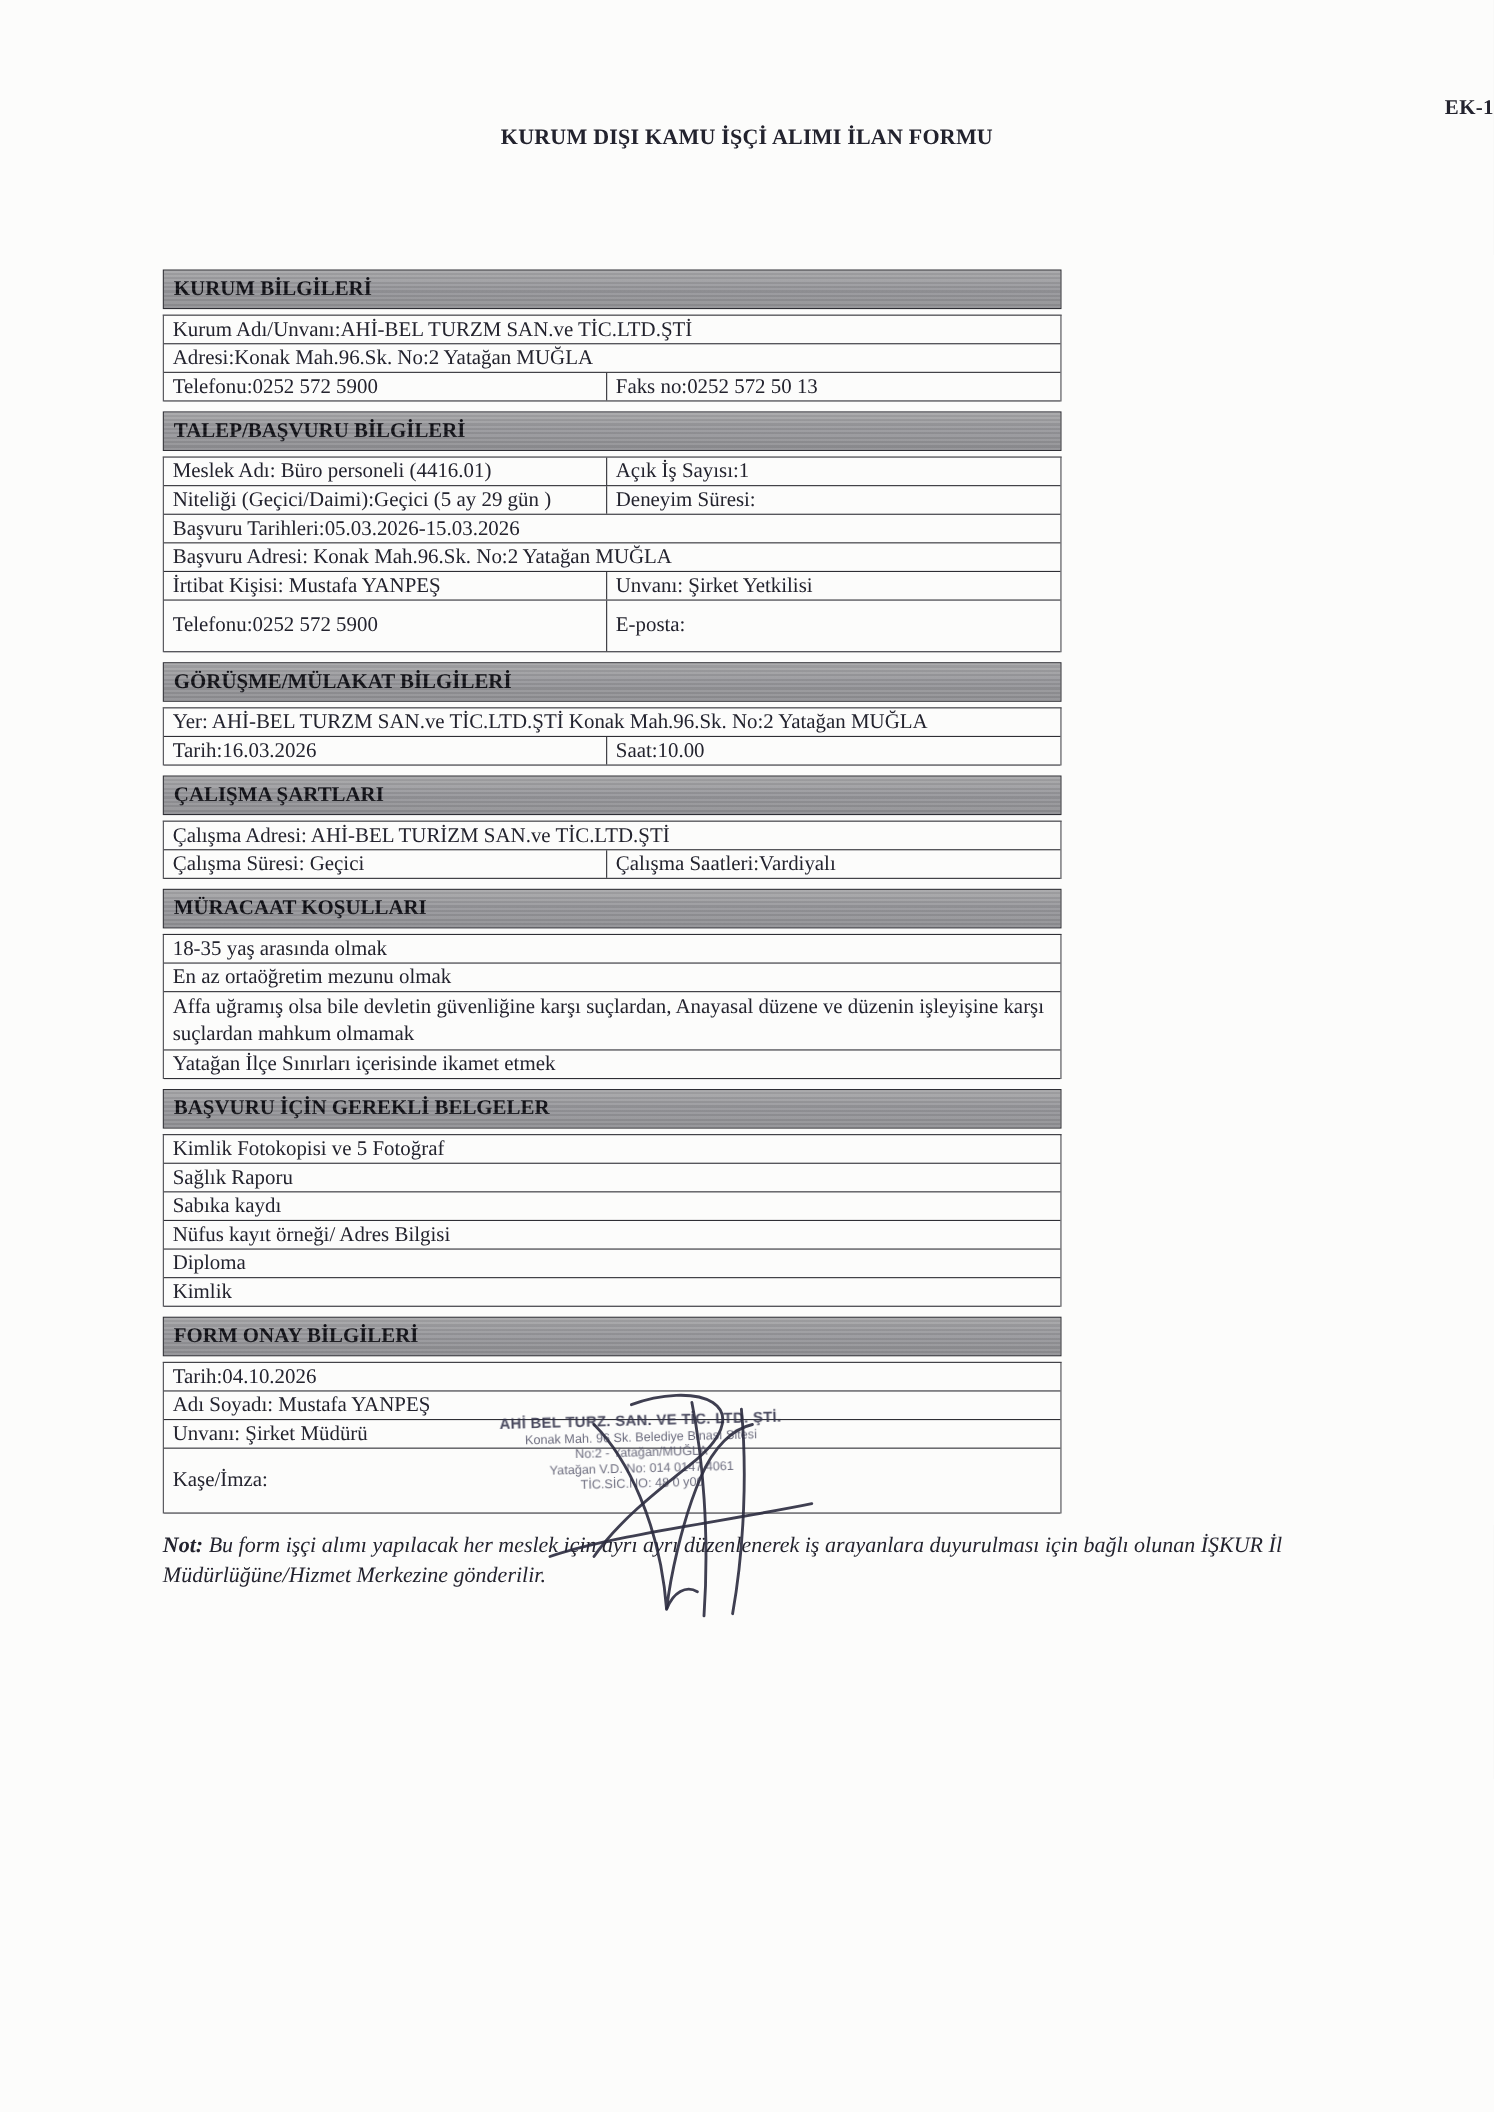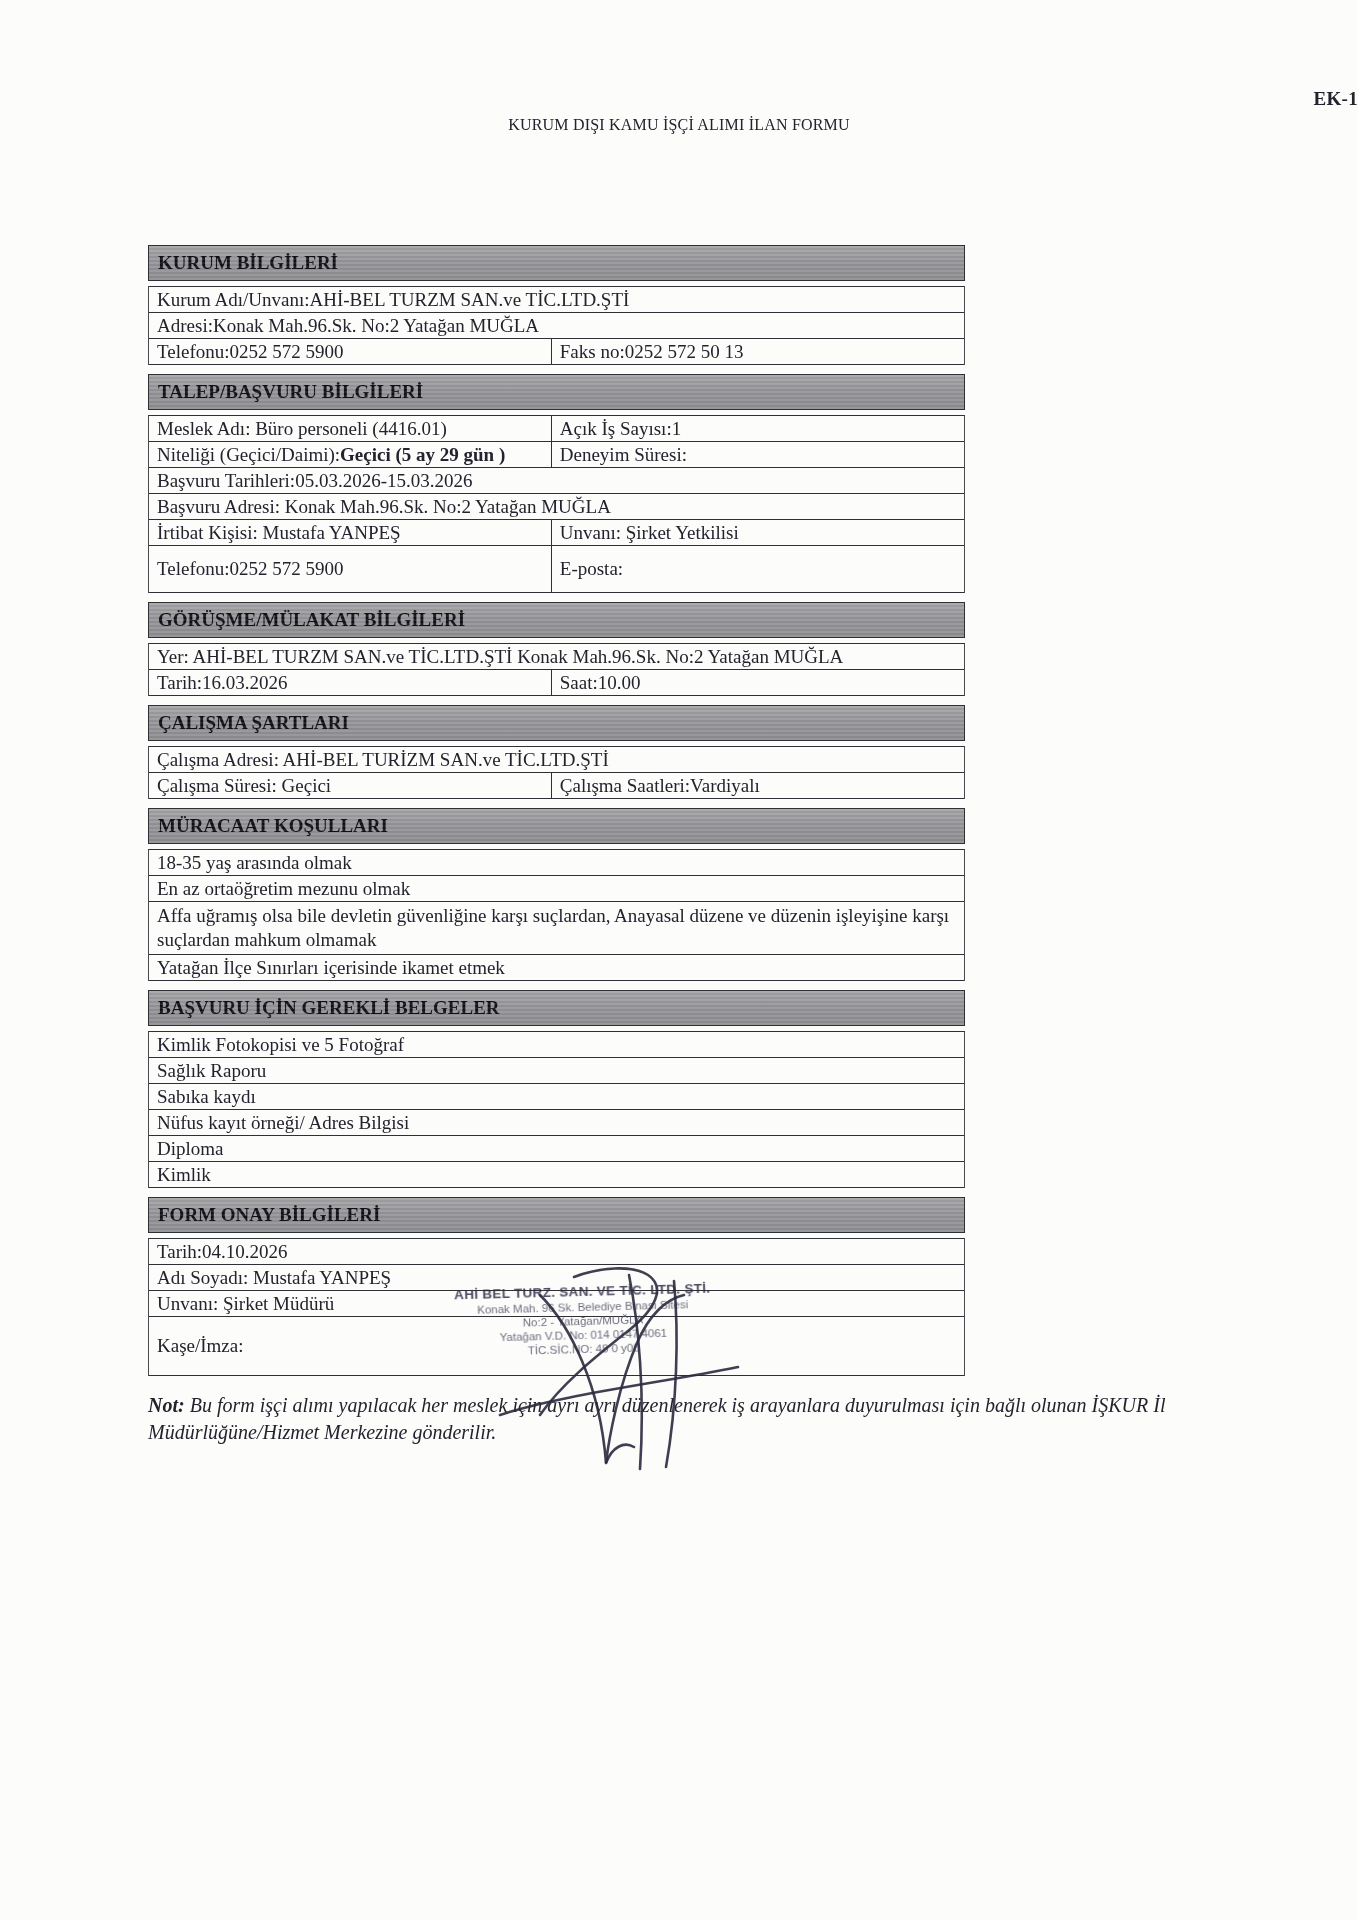--- a/index.html
+++ b/index.html
@@ -2,21 +2,21 @@
 <html><head>
 <meta charset="utf-8">
 <style>
   * { margin:0; padding:0; box-sizing:border-box; }
   html,body { background:#e8e8e8; }
   body { width:1358px; height:1920px; position:relative; overflow:hidden;
          font-family:"Liberation Serif", serif; color:#23232e; background:#fcfcfb; }
 
   .doc-heading { text-align:center; padding-top:86px; line-height:26px; }
   .annex { font-weight:bold; font-size:19px; letter-spacing:.3px;text-align:right; }
-  .doc-title { font-weight:normal; font-size:16px; letter-spacing:.2px; }
+  .doc-title { font-weight:bold; font-size:20px; letter-spacing:.2px; }
 
   .form { position:absolute; left:148px; top:245px; width:817px; }
 
   .section { margin-bottom:9px; position:relative; }
   .band { height:36px; background:linear-gradient(180deg,#a6a6a8 0%, #97979b 45%, #8f8f93 100%);
           border:1.6px solid #2f2f35; display:flex; align-items:center; padding-left:9px;
           font-weight:bold; font-size:19px; color:#101016; margin-bottom:5px;
           position:relative; overflow:hidden; }
   .band::after { content:""; position:absolute; inset:0; pointer-events:none;
           background:repeating-linear-gradient(0deg, rgba(255,255,255,.07) 0 2px, rgba(0,0,0,.05) 2px 4px); }
@@ -24,21 +24,21 @@
   .rows { border-top:1.6px solid #2f2f35; border-left:1.3px solid #4a4a50; border-right:1.3px solid #4a4a50; }
   .row { display:flex; align-items:stretch; border-bottom:1.6px solid #2f2f35; font-size:19px; }
   .cell { display:flex; align-items:center; padding:0 8px; min-height:25px; line-height:24px; }
   .cell.full { width:100%; }
   .cell.left { width:49.3%; }
   .cell.right { flex:1; border-left:1.6px solid #2f2f35; }
   .row.h46 .cell { min-height:46px; }
   .row.h52 .cell { min-height:52px; }
   .row.h58 .cell { min-height:58px; align-items:center; }
   .wrap .cell { padding-top:2px; padding-bottom:2px; }
-  b.inline { font-weight:bold;text-align:center; }
+  b.inline { font-weight:normal;text-align:center; }
 
   
   .stamp { position:absolute; left:295px; top:86px; width:280px; z-index:2;
            text-align:center; transform:rotate(-1.5deg); color:#55556a;
            font-family:"Liberation Sans", sans-serif; font-size:11.5px; line-height:14px;
            opacity:.85; filter:blur(.3px); pointer-events:none; }
   .stamp .co { font-weight:bold; font-size:13.5px; color:#2e2e46; letter-spacing:.3px; line-height:17px; }
   .signature { position:absolute; left:330px; top:66px; width:280px; height:220px; z-index:3; pointer-events:none; }
   .signature path { fill:none; stroke:#2a2a3e; stroke-width:2.6; stroke-linecap:round; opacity:.9; }
 

